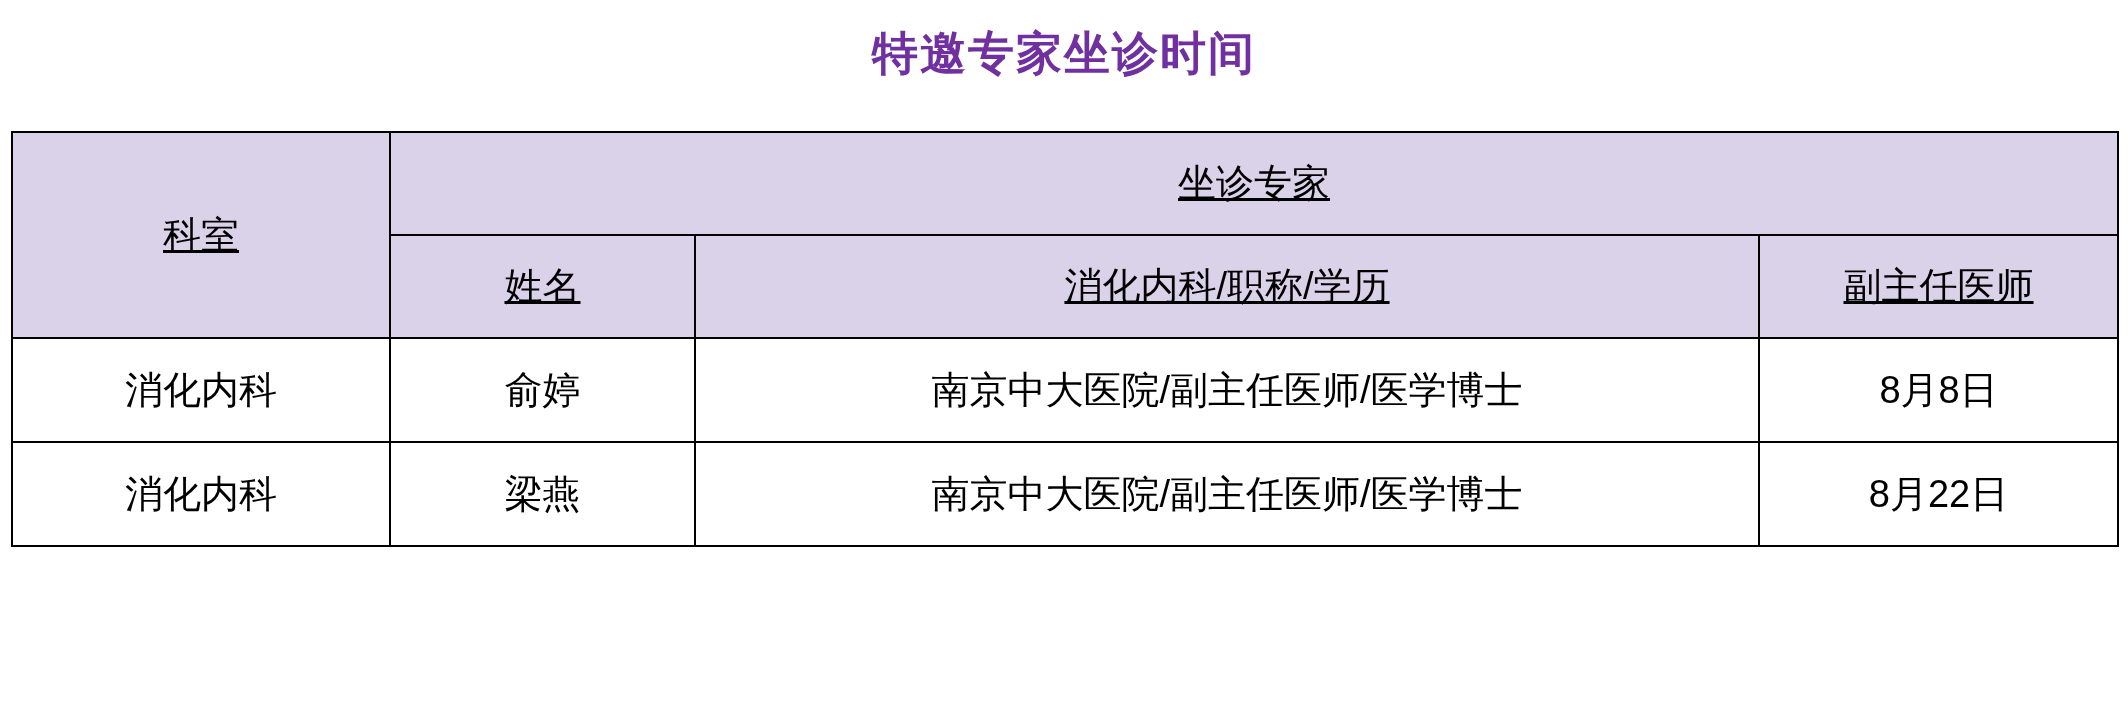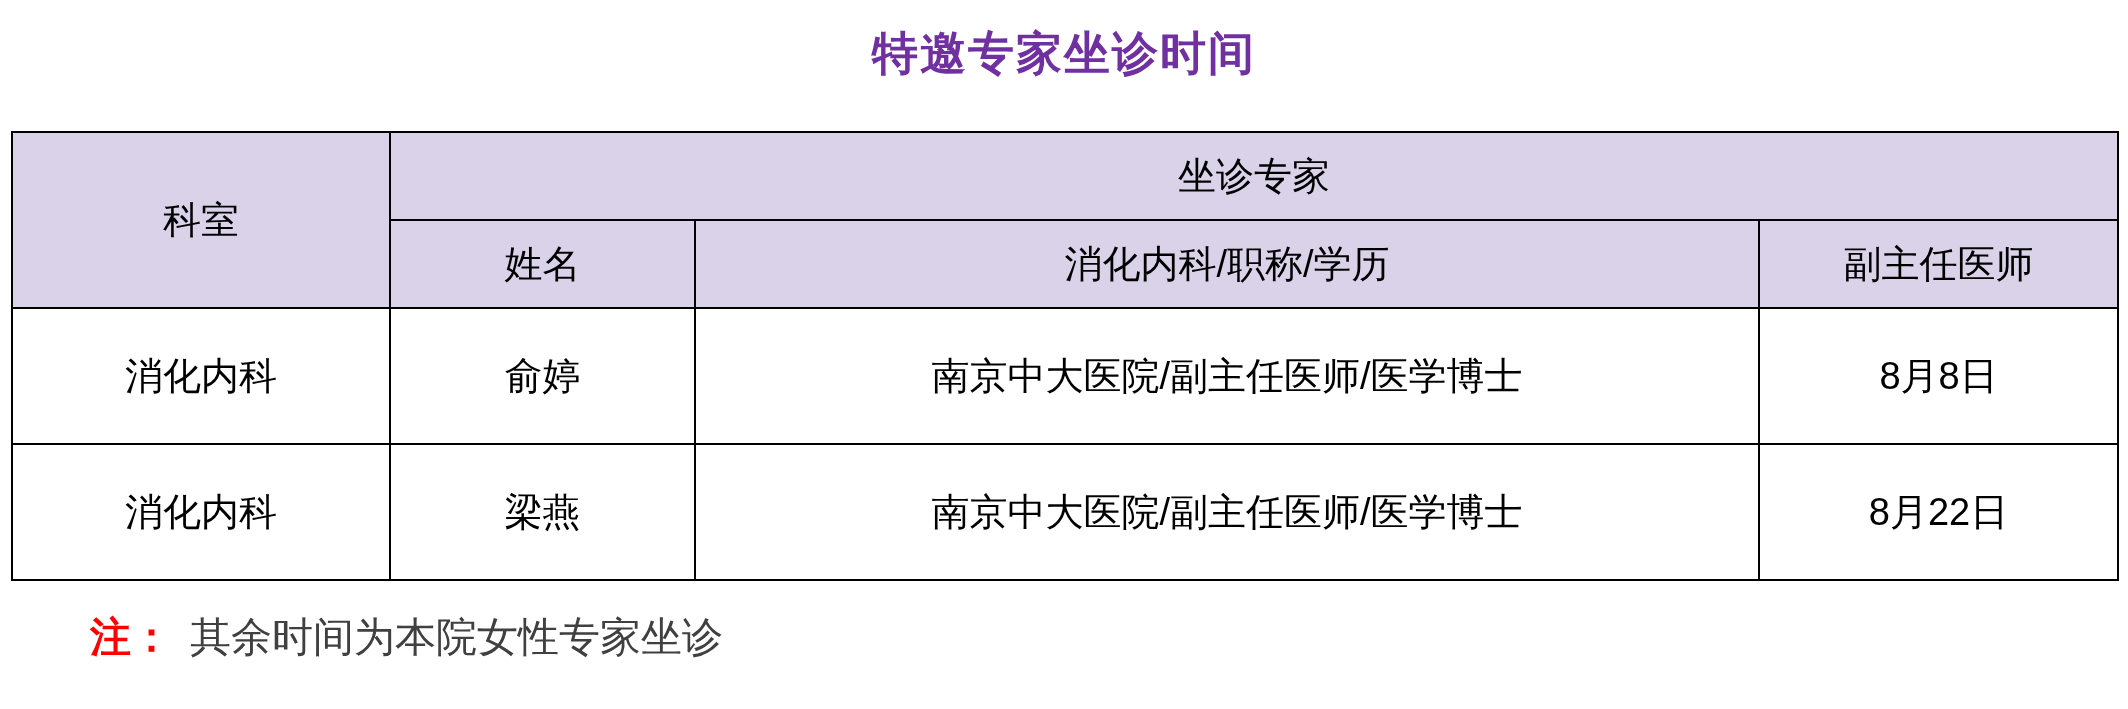--- a/index.html
+++ b/index.html
@@ -45,25 +45,26 @@
     border: 2px solid var(--border-color);
     text-align: center;
     vertical-align: middle;
     font-size: 38px;
     color: #000000;
     font-weight: normal;
     padding: 0 8px;
   }
   table.schedule th {
     background: var(--header-bg);
-    height: 88px;
+    height: 103px;
+    text-decoration: underline;
   }
   table.schedule td {
     background: #ffffff;
-    height: 136px;
+    height: 104px;
   }
   .note {
     margin-top: 32px;
     margin-left: 90px;
     font-size: 41px;
     line-height: 1.2;
   }
   .note-label {
     color: var(--note-label-color);
     font-weight: bold;
@@ -105,17 +106,14 @@
       </tr>
       <tr>
         <td>消化内科</td>
         <td>梁燕</td>
         <td>南京中大医院/副主任医师/医学博士</td>
         <td>8月22日</td>
       </tr>
     </tbody>
   </table>
 
-  <div class="note">
-    <span class="note-label">注：</span><span class="note-text">其余时间为本院女性专家坐诊</span>
-  </div>
 
 </div>
 
 </body></html>

